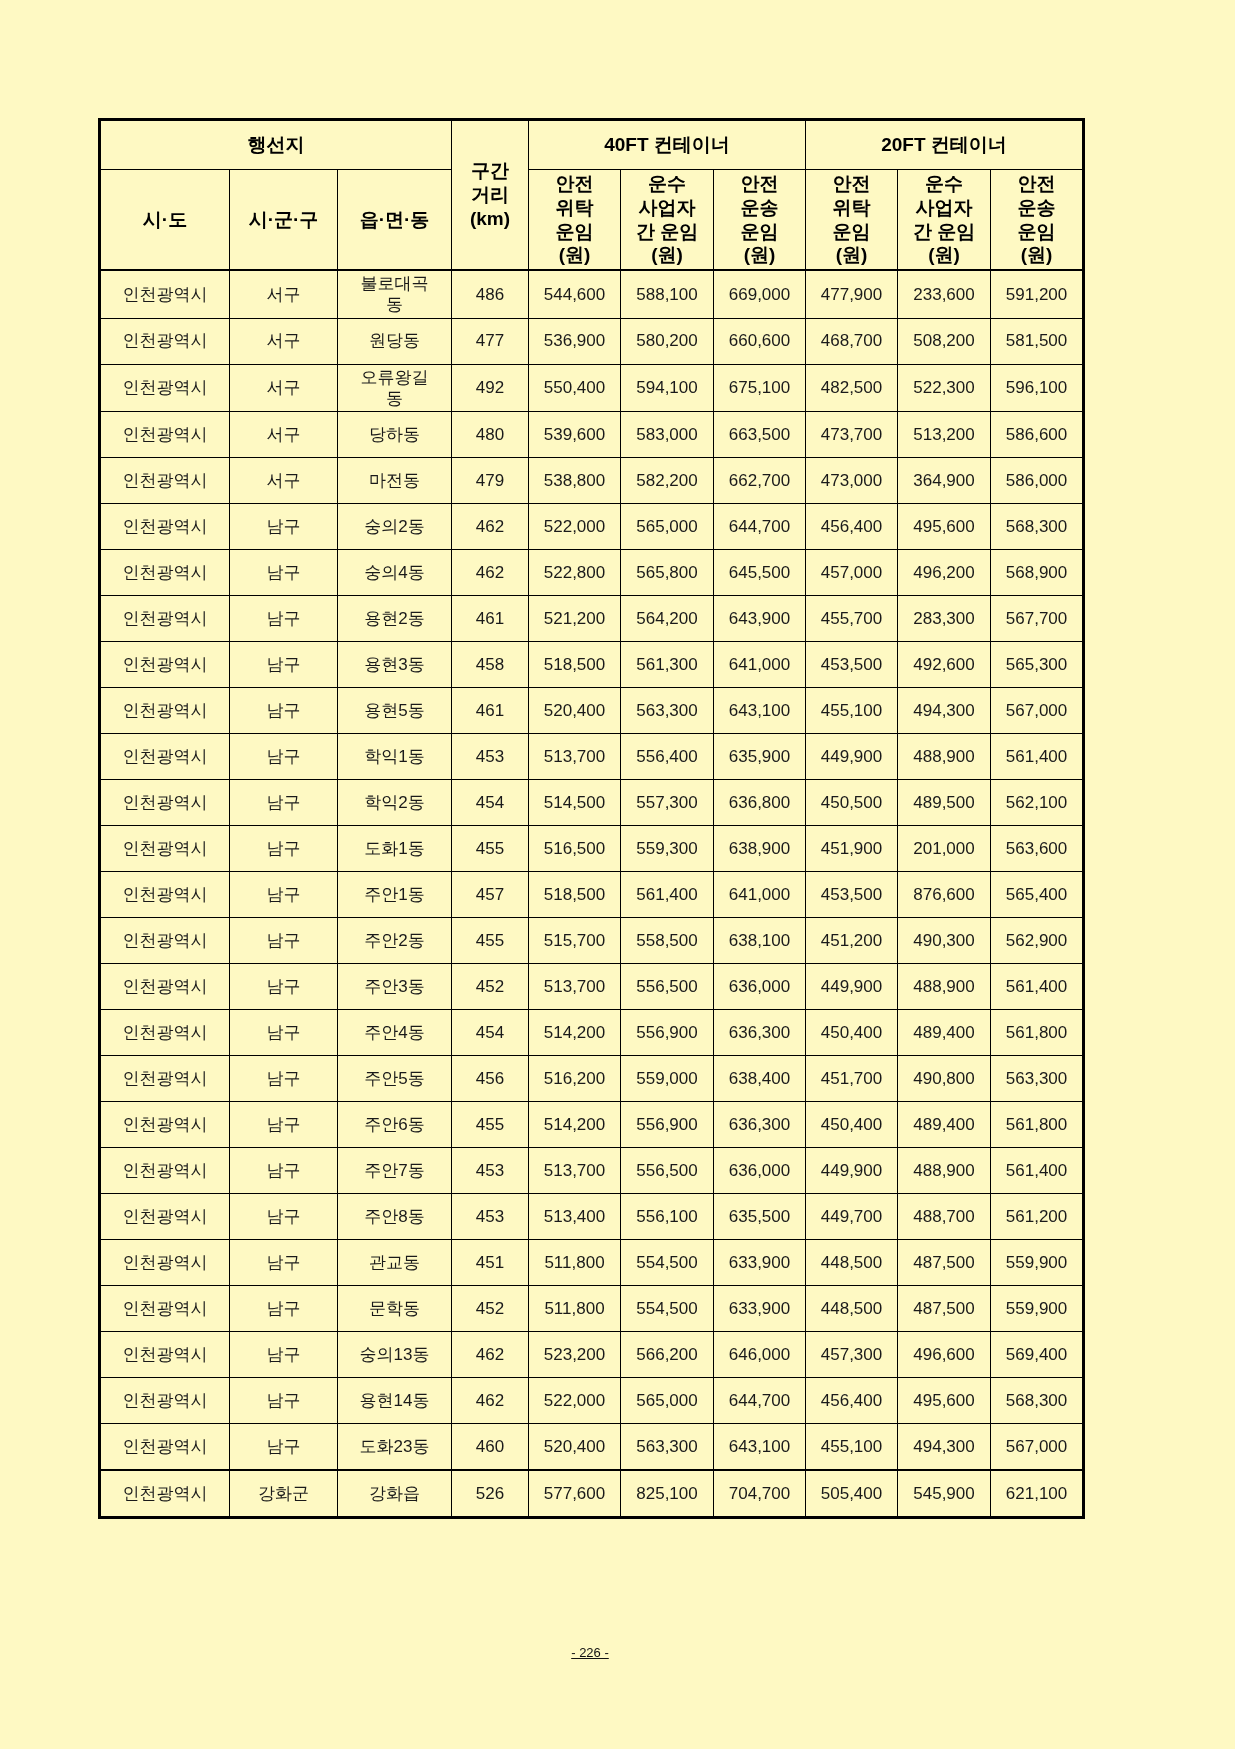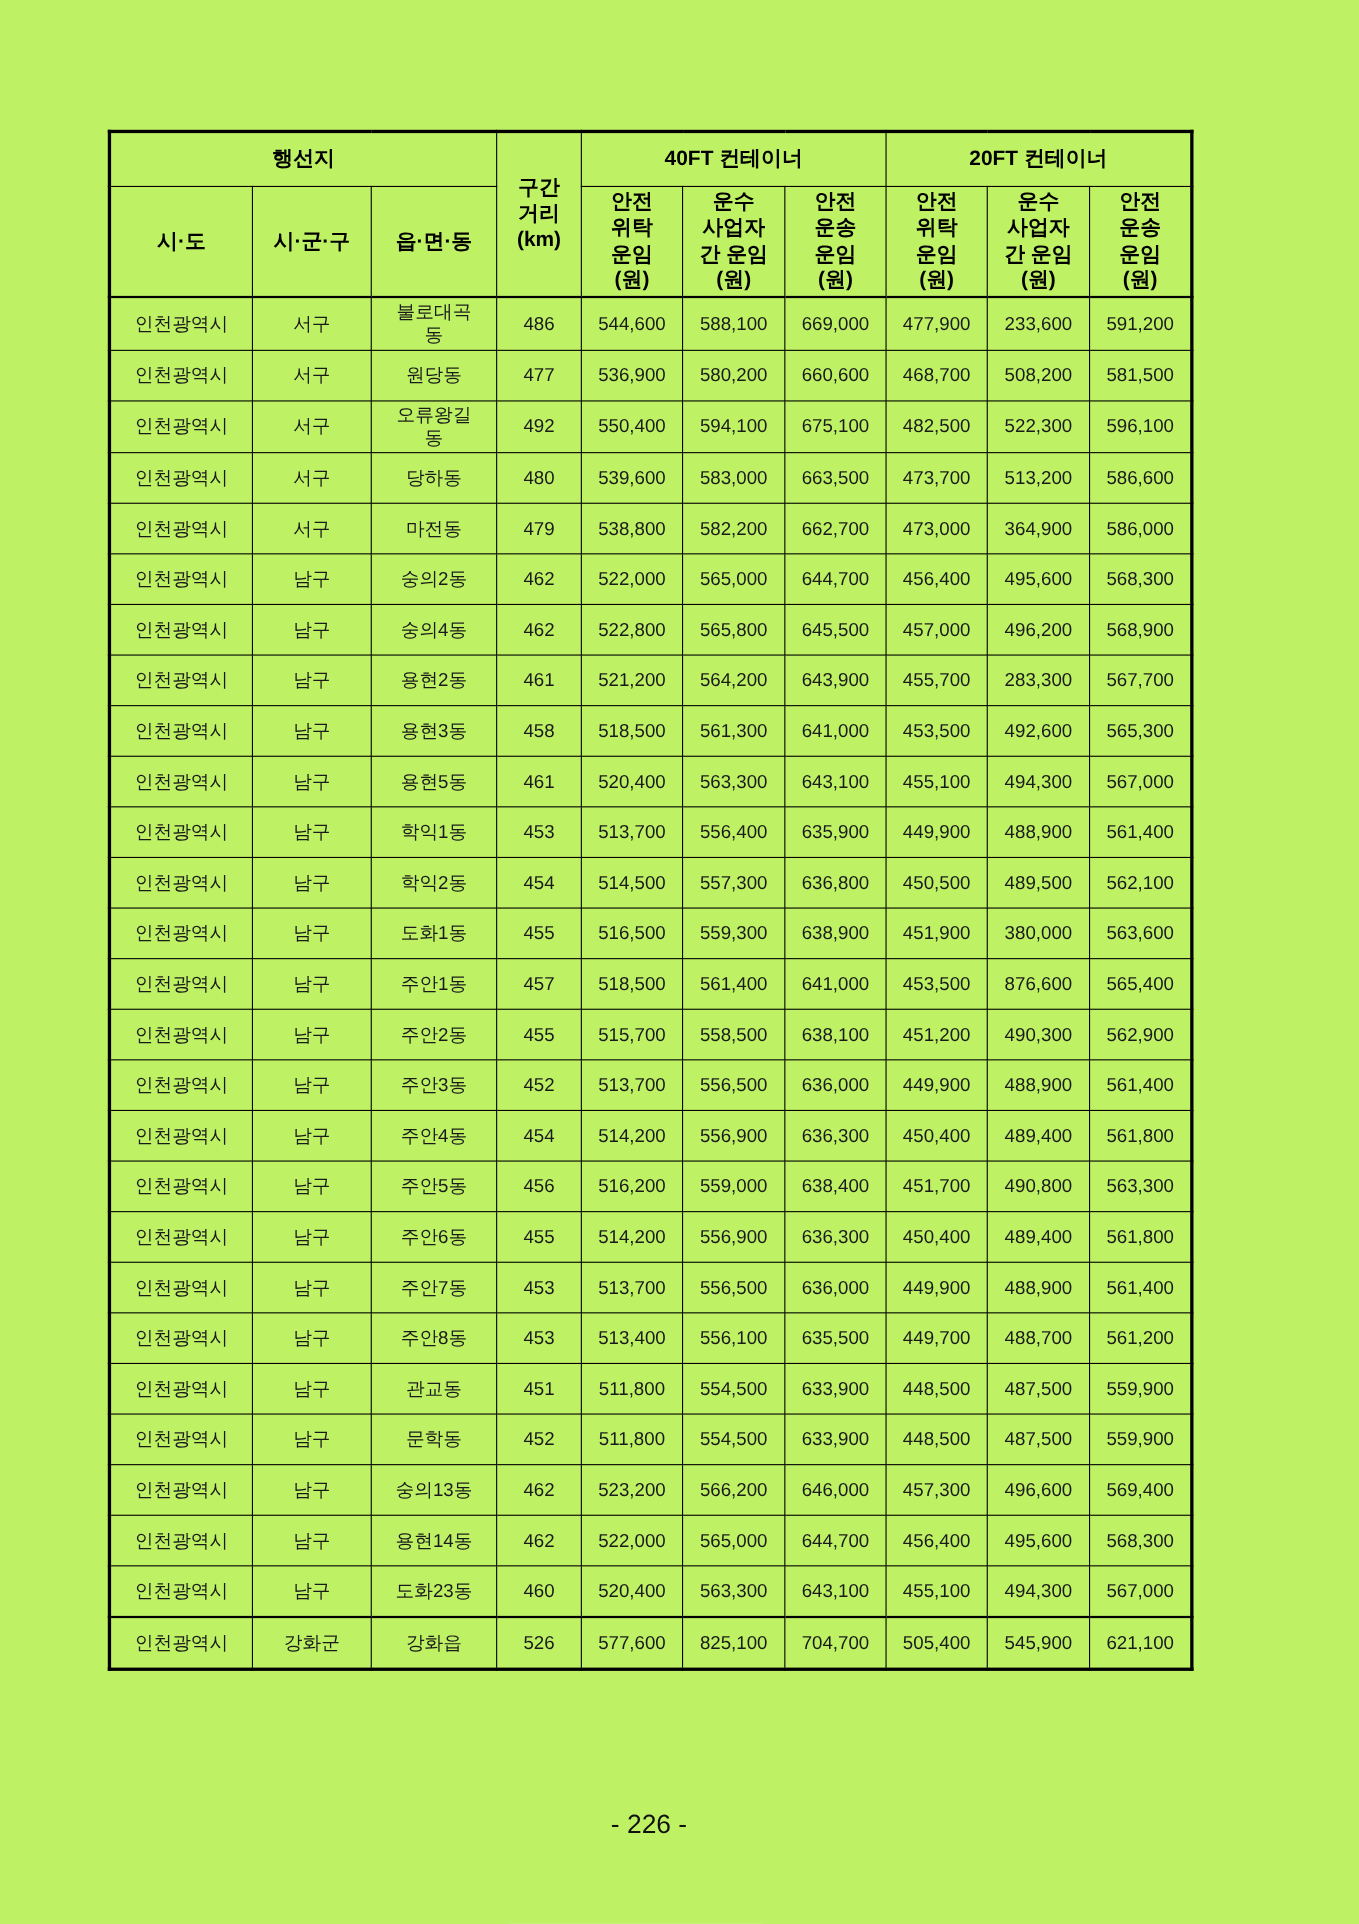--- a/index.html
+++ b/index.html
@@ -5,21 +5,21 @@
   html, body { margin: 0; padding: 0; }
   body {
     width: 1235px; height: 1749px;
     background: #ffffff;
     font-family: "Liberation Sans", sans-serif;
     color: #111;
   }
   .page {
     position: relative;
     width: 1235px; height: 1749px;
-    background: #bef264;
+    background: #fef9c3;
     overflow: hidden;
   }
   table.fare-table {
     position: absolute;
     left: 98px; top: 118px;
     width: 984px;
     border-collapse: collapse;
     table-layout: fixed;
     border: 3px solid #000;
   }
@@ -46,22 +46,23 @@
     line-height: 1.25;
     height: 41px;
     color: #1a1a1a;
   }
   .fare-table tbody tr:last-child td { border-top: 2.5px solid #000; }
   .page-footer {
     position: absolute;
     left: 98px; top: 1645px;
     width: 984px;
     text-align: center;
-    font-size: 24px;
+    font-size: 13px;
     color: #111;
+    text-decoration: underline;
   }
 </style>
 </head>
 <body>
 
 <div class="page">
 
   <table class="fare-table">
     <colgroup>
       <col style="width:130px">
@@ -263,21 +264,21 @@
         </tr>
         <tr>
           <td>인천광역시</td>
           <td>남구</td>
           <td>도화1동</td>
           <td>455</td>
           <td>516,500</td>
           <td>559,300</td>
           <td>638,900</td>
           <td>451,900</td>
-          <td>380,000</td>
+          <td>201,000</td>
           <td>563,600</td>
         </tr>
         <tr>
           <td>인천광역시</td>
           <td>남구</td>
           <td>주안1동</td>
           <td>457</td>
           <td>518,500</td>
           <td>561,400</td>
           <td>641,000</td>

